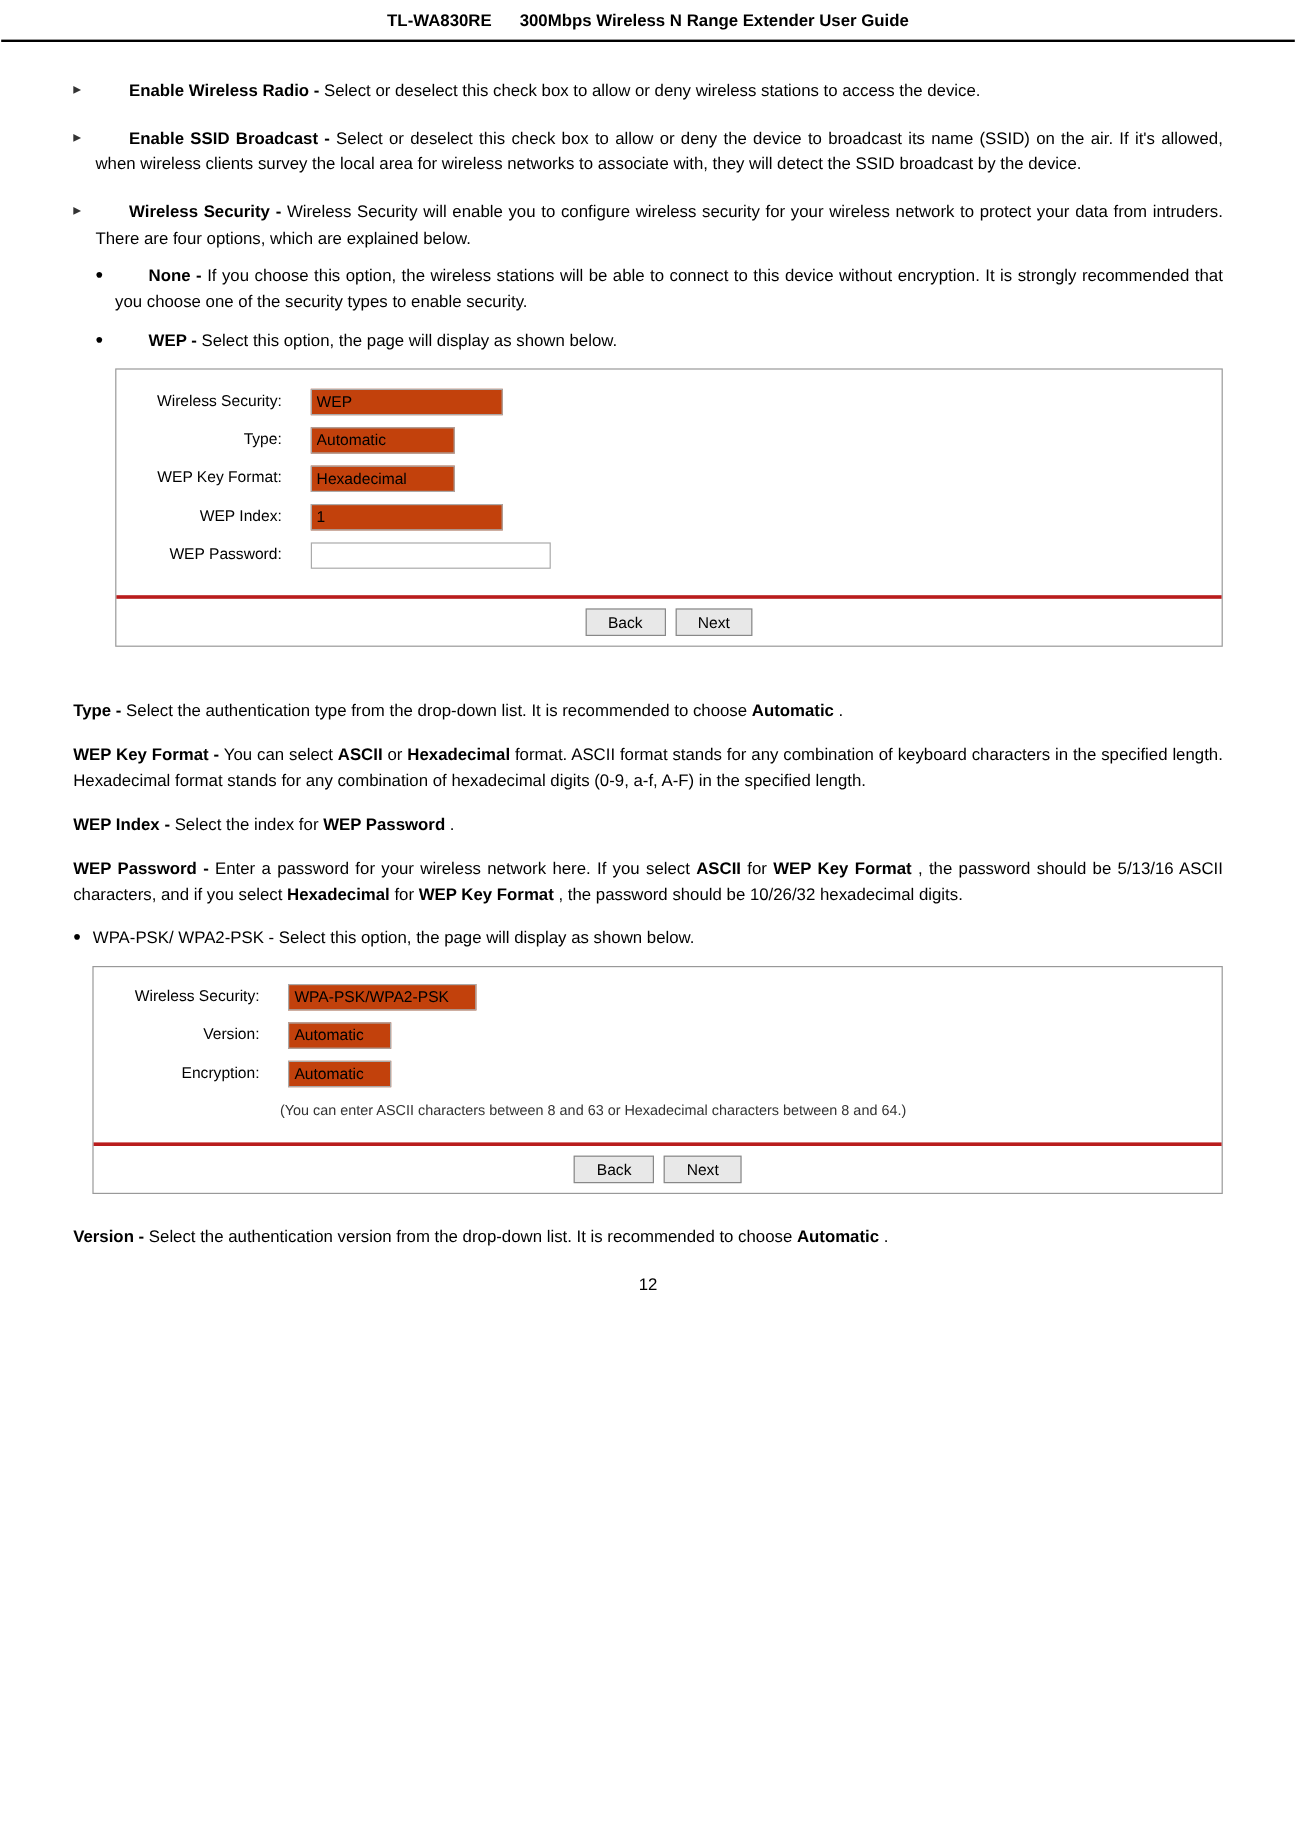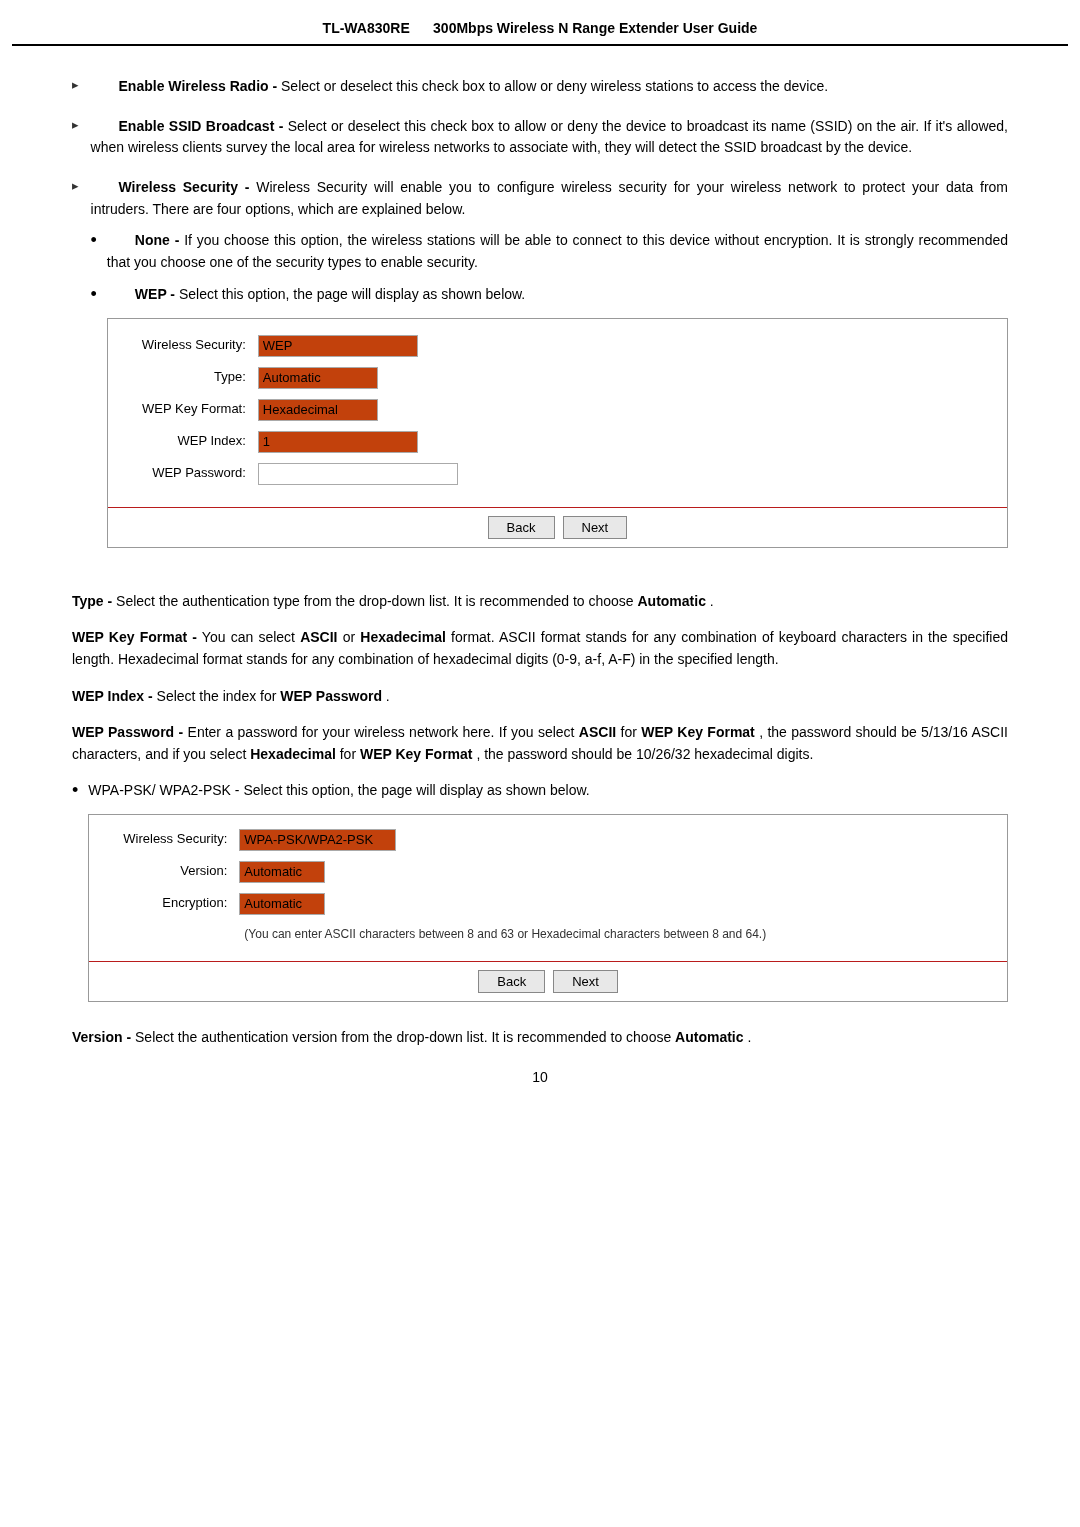--- a/index.html
+++ b/index.html
@@ -9,21 +9,21 @@
       background: #fff;
       color: #000;
       width: 1080px;
       min-height: 1527px;
       padding: 0;
     }
     .page-container {
       width: 1080px;
       min-height: 1527px;
       background: #fff;
-      padding: 12px;
+      padding: 1px;
     }
     
     .header {
       border-bottom: 2px solid #000;
       padding: 8px 40px;
       display: flex;
       justify-content: center;
       align-items: center;
     }
     .header-text {
@@ -90,35 +90,36 @@
       background: #fff;
       padding: 0;
     }
     .form-box-inner {
       padding: 16px 20px 8px 20px;
     }
     .form-row {
       display: flex;
       align-items: flex-start;
       margin-bottom: 10px;
+      gap: 12px;
     }
     .form-label {
       text-align: right;
       font-size: 13px;
       min-width: 130px;
       padding-right: 12px;
       color: #000;
       font-weight: normal;
     }
     .form-select-sm {
       min-width: 90px;
     }
     
     .form-box-footer {
-      border-top: 1px solid #b91c1c;
+      border-top: 3px solid #b91c1c;
       padding: 8px 20px;
       display: flex;
       justify-content: center;
       gap: 8px;
       margin-top: 4px;
     }
     .btn {
       font-size: 13px;
       padding: 3px 18px;
       border: 1px solid #888;
@@ -392,16 +393,16 @@
       </div>
     </div>
 
     <div class="desc-para">
       <span class="term">Version -</span>
       <span> Select the authentication version from the drop-down list. It is recommended to choose </span>
       <strong>Automatic</strong>
       <span>.</span>
     </div>
 
-    <div class="page-number">10</div>
+    <div class="page-number">12</div>
 
   </div>
 </div>
 
 </body></html>

